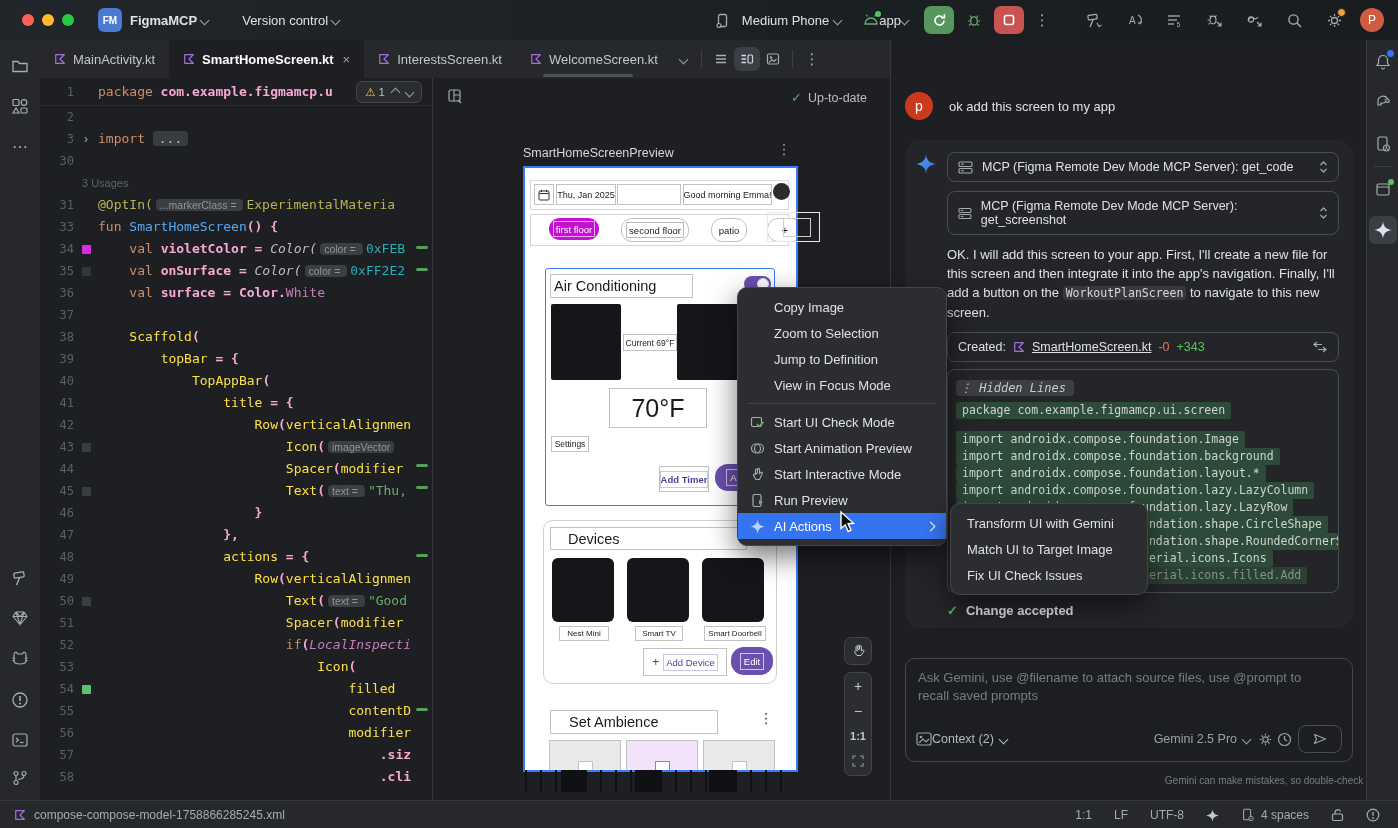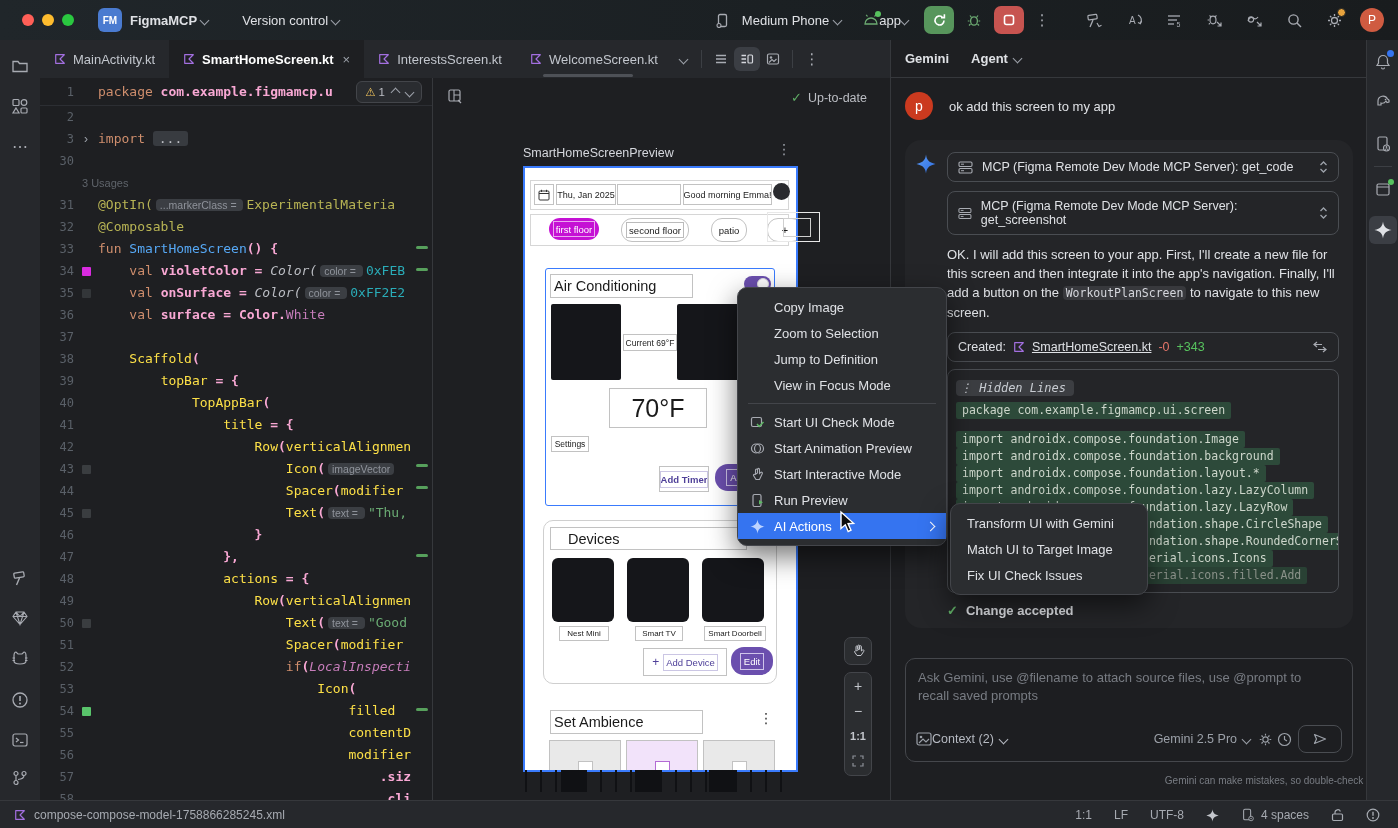--- a/index.html
+++ b/index.html
@@ -403,25 +403,20 @@
         </div>
         <div class="ed-row">
           <span class="ed-hint">3 Usages</span>
         </div>
         <div class="ed-row">
           <span class="ed-num">31</span>
           <span class="ed-gut"></span>
           <span class="ed-code"><span class="t-ann">@OptIn(</span><span class="t-chip">...markerClass = </span><span class="t-yel">ExperimentalMateria</span></span>
         </div>
         <div class="ed-row">
-          <span class="ed-num">32</span>
-          <span class="ed-gut"></span>
-          <span class="ed-code"><span class="t-ann">@Composable</span></span>
-        </div>
-        <div class="ed-row">
           <span class="ed-num">33</span>
           <span class="ed-gut"></span>
           <span class="ed-code"><span class="t-kw">fun </span><span class="t-fn">SmartHomeScreen</span><span class="t-pl">() {</span></span>
         </div>
         <div class="ed-row">
           <span class="ed-num">34</span>
           <span class="ed-gut">
             <span class="ed-sw" style="background:#d92be0"></span>
           </span>
           <span class="ed-code"><span class="t-pl">    </span><span class="t-kw">val </span><span class="t-pl">violetColor = </span><span class="t-it">Color(</span><span class="t-chip">color = </span><span class="t-num">0xFEB</span></span>
@@ -637,21 +632,21 @@
       <div class="abs wf ph-txt" style="left:110px;top:458px;width:46px;height:13px;font-size:8px;">Smart TV</div>
       <div class="abs wf ph-txt" style="left:179px;top:458px;width:60px;height:13px;font-size:8px;">Smart Doorbell</div>
       <div class="abs wf ph-txt" style="left:118px;top:480px;width:82px;height:26px;gap:4px;font-size:9.5px;color:#4f4099;">
           <span style="font-size:12px;">+</span>
           <span class="wf ph-txt" style="border-color:#cbc6e4;padding:0 2px;height:15px;">Add Device</span>
         </div>
       <div class="abs pill-purple ph-txt" style="left:206px;top:479px;width:42px;height:28px;font-size:9.5px;">
           <span class="wf ph-txt" style="background:transparent;border-color:#cfc4ea;padding:0 3px;height:15px;">Edit</span>
         </div>
 
-      <div class="abs wf ph-txt" style="left:25px;top:542px;width:148px;height:22px;justify-content:flex-start;padding-left:3px;font-size:14.5px;">Set Ambience</div>
+      <div class="abs wf ph-txt" style="left:25px;top:542px;width:148px;height:22px;justify-content:flex-start;padding-left:18px;font-size:14.5px;">Set Ambience</div>
       <span class="abs kebab" style="left:234px;top:545px;color:#333;">⋮</span>
       <div class="abs wf" style="left:24px;top:572px;width:70px;height:40px;background:#e9e9e9;">
           <span class="abs wf" style="left:28px;top:20px;width:13px;height:11px;background:#fff;"></span>
         </div>
       <div class="abs wf" style="left:101px;top:572px;width:70px;height:40px;background:#f2e3fa;">
           <span class="abs wf" style="left:28px;top:20px;width:13px;height:11px;background:#fff;border-color:#b36bd4;"></span>
         </div>
       <div class="abs wf" style="left:178px;top:572px;width:70px;height:40px;background:#e9e9e9;">
           <span class="abs wf" style="left:28px;top:20px;width:13px;height:11px;background:#fff;"></span>
         </div>
@@ -679,27 +674,20 @@
       <span class="zc-btn" style="font-size:11px;font-weight:bold;">1:1</span>
       <span class="zc-btn">
           <svg width="12" height="12" viewBox="0 0 12 12">
             <path d="M1 4 V1 H4 M8 1 H11 V4 M11 8 V11 H8 M4 11 H1 V8" fill="none" stroke="#8c9097" stroke-width="1.2"></path>
           </svg>
         </span>
     </div>
   </div>
 
   <div id="gemini">
-    <div id="gem-head">
-      <span class="gem-title">Gemini</span>
-      <span style="display:flex;align-items:center;gap:6px;font-weight:bold;font-size:13px;color:#dfe1e5;">
-        <span>Agent</span>
-          <span class="chev" style="color:#9da2aa"></span>
-      </span>
-    </div>
 
     <div style="position:absolute;left:14px;top:52px;display:flex;align-items:center;gap:16px;">
       <span class="avatar">p</span>
       <span style="font-size:13px;color:#dfe1e5;">ok add this screen to my app</span>
     </div>
 
     <div id="gem-card">
       <span class="abs" style="left:11px;top:14px;">
         <svg width="20" height="20" viewBox="0 0 20 20">
             <defs>

